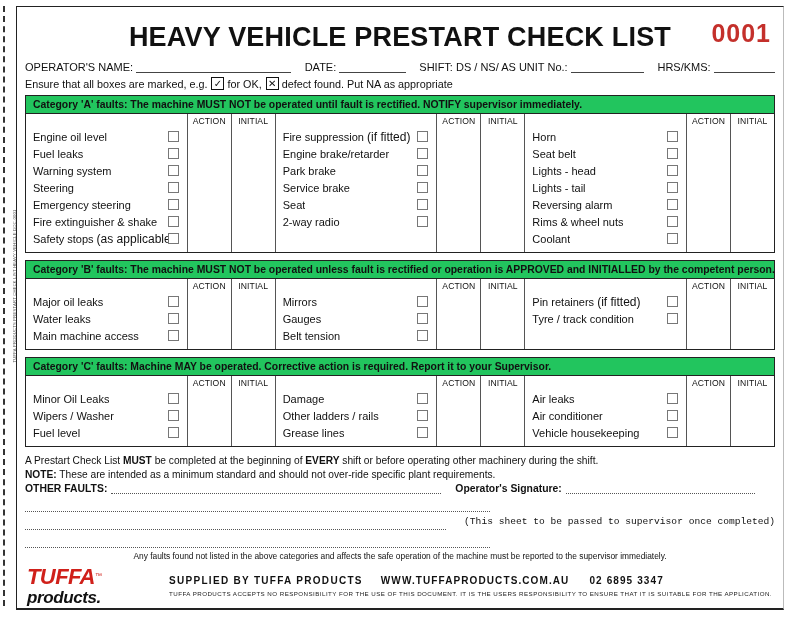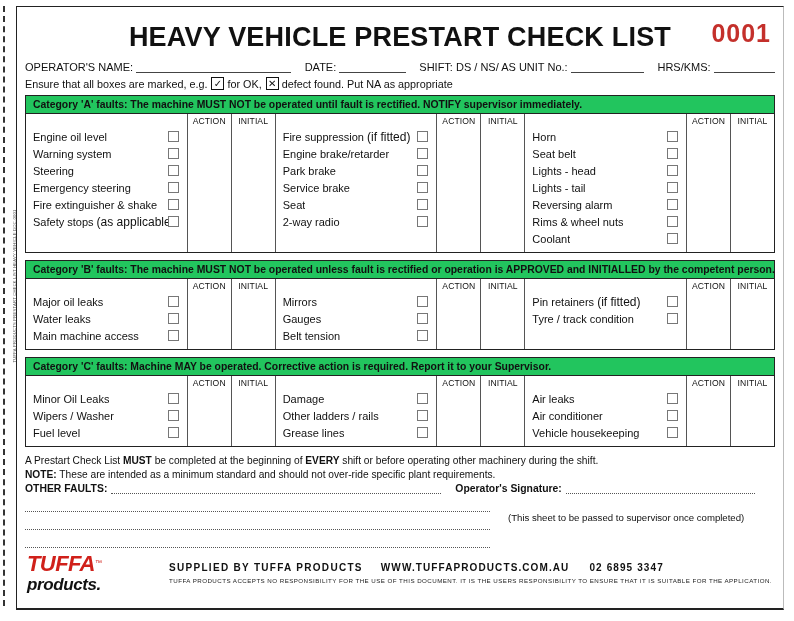--- a/index.html
+++ b/index.html
@@ -191,21 +191,21 @@
     border-bottom:1.6px dotted #555;
     height:11px;
     margin-top:6px;
   }
   .dl-left{width:465px;}
   .passed{
     font-size:9.6px;
     white-space:nowrap;
     color:#111;
   }
-  .split{display:flex;align-items:flex-start;}
+  .split{display:flex;align-items:center;font-family:Liberation Mono, monospace;}
   .anyfaults{
     font-size:8.4px;
     text-align:center;
     margin-top:3px;
     white-space:nowrap;
   }
 
   
   .brandbar{
     display:flex;align-items:center;
@@ -287,20 +287,24 @@
           <div class="cat-head">Category 'A' faults: The machine MUST NOT be operated until fault is rectified. NOTIFY supervisor immediately.</div>
           <div class="grid">
             <div class="trio">
               <div class="col-items">
                 <div class="items-headspace"></div>
                 <div class="row">
                   <span class="row-label"><span>Engine oil level</span></span>
                   <span class="cb"></span>
                 </div>
                 <div class="row">
+                  <span class="row-label"><span>Fuel leaks</span></span>
+                  <span class="cb"></span>
+                </div>
+                <div class="row">
                   <span class="row-label"><span>Warning system</span></span>
                   <span class="cb"></span>
                 </div>
                 <div class="row">
                   <span class="row-label"><span>Steering</span></span>
                   <span class="cb"></span>
                 </div>
                 <div class="row">
                   <span class="row-label"><span>Emergency steering</span></span>
                   <span class="cb"></span>
@@ -565,20 +569,21 @@
 
     <div class="split">
       <span class="dotline dl-left"></span>
       <span class="passed" style="margin-left:18px;">(This sheet to be passed to supervisor once completed)</span>
     </div>
 
     <div class="split">
       <span class="dotline dl-left"></span>
     </div>
 
+    <div class="anyfaults">Any faults found not listed in the above categories and affects the safe operation of the machine must be reported to the supervisor immediately.</div>
 
     <div class="brandbar">
       <div class="logo">
         <span class="tuffa">TUFFA</span><span class="tm">™</span>
         <span class="prod">products.</span>
       </div>
       <div class="brand-right">
         <div class="supplied">
           <span class="s1">SUPPLIED BY TUFFA PRODUCTS</span>
           <span class="s2">WWW.TUFFAPRODUCTS.COM.AU</span>

